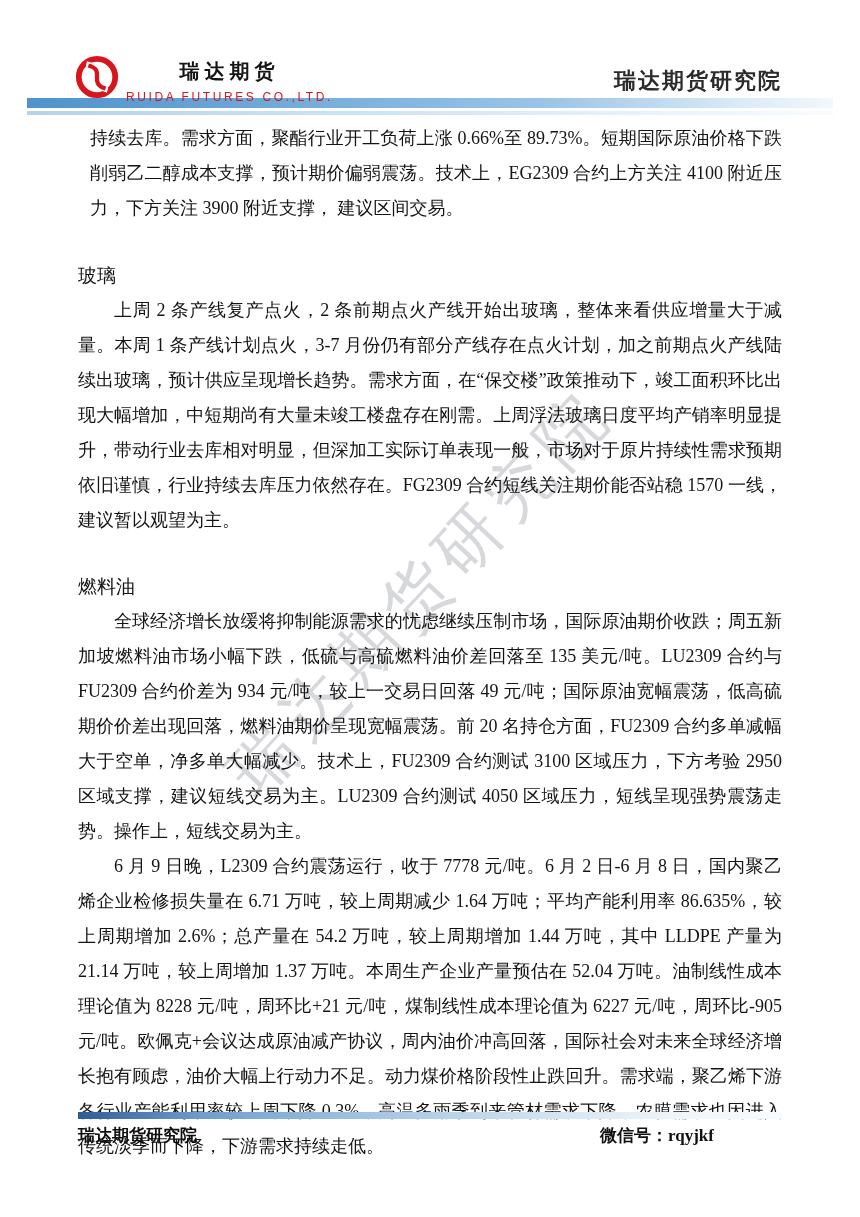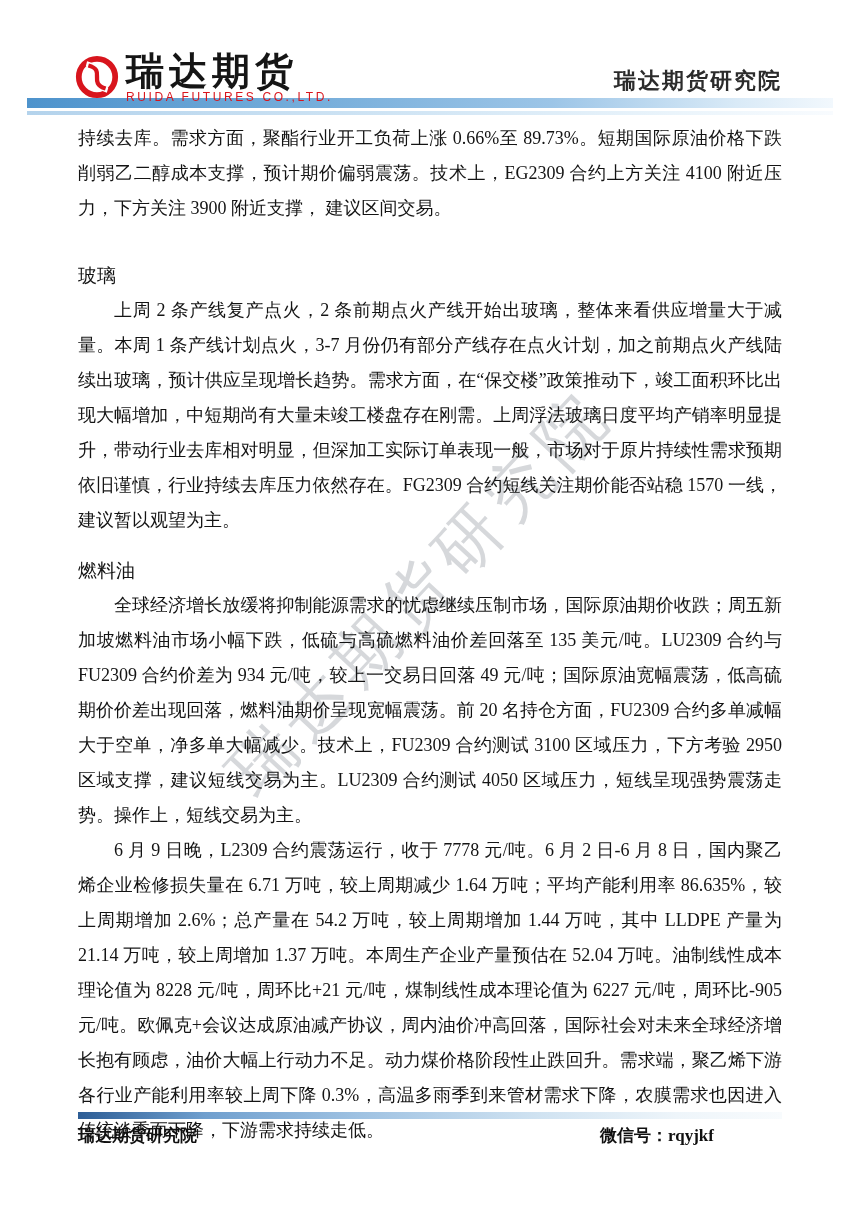--- a/index.html
+++ b/index.html
@@ -10,21 +10,21 @@
     font-family:"Liberation Serif","DejaVu Serif",serif;
     color:#141414;
   }
 
   
   .header-logo { position:absolute; left:74px; top:54px; display:flex; align-items:flex-start; z-index:3; }
   .logo-icon { width:46px; height:46px; flex:0 0 auto; }
   .logo-textwrap { margin-left:6px; display:flex; flex-direction:column; }
   .logo-cn {
     font-family:"Liberation Sans","DejaVu Sans",sans-serif;
-    font-size:38px; font-weight:bold; color:#151515; letter-spacing:5px; line-height:34px;
+    font-size:20px; font-weight:bold; color:#151515; letter-spacing:5px; line-height:34px;text-align:center;
   }
   .logo-en {
     font-family:"Liberation Sans","DejaVu Sans",sans-serif;
     font-size:12px; color:#d8151d; letter-spacing:2.6px; margin-top:2px; white-space:nowrap;
   }
   .header-title {
     position:absolute; right:78px; top:66px; z-index:3;
     font-family:"Liberation Sans","DejaVu Sans",sans-serif;
     font-size:22px; font-weight:bold; color:#2b2b2b; letter-spacing:2px;
   }
@@ -46,24 +46,24 @@
     transform:rotate(-47deg);
     pointer-events:none;
   }
 
   
   .content {
     position:absolute; left:78px; top:121px; width:704px; z-index:2;
     font-size:18px; line-height:35px; text-align:justify;
   }
   .para { margin:0; text-indent:2em; }
-  .para.no-indent { text-indent:0; }
+  .para.no-indent { text-indent:0;margin-left:12px; }
   .section-heading { font-size:19px; font-weight:normal; margin:0; line-height:35px; }
   .gap-lg { margin-top:32px; }
-  .gap-md { margin-top:15px; }
+  .gap-md { margin-top:31px; }
 
   
   .footer-bar {
     position:absolute; top:1112px; left:78px; width:704px; height:7px; z-index:2;
     background:linear-gradient(to right,#2d5d95 0%,#6f9fce 18%,#9fc2e2 40%,#cfe2f1 65%,#eef5fa 85%,#f8fbfd 100%);
   }
   .footer-row {
     position:absolute; top:1124px; left:0; width:860px; height:26px; z-index:2;
     font-weight:bold; font-size:17px; color:#101010;
   }

